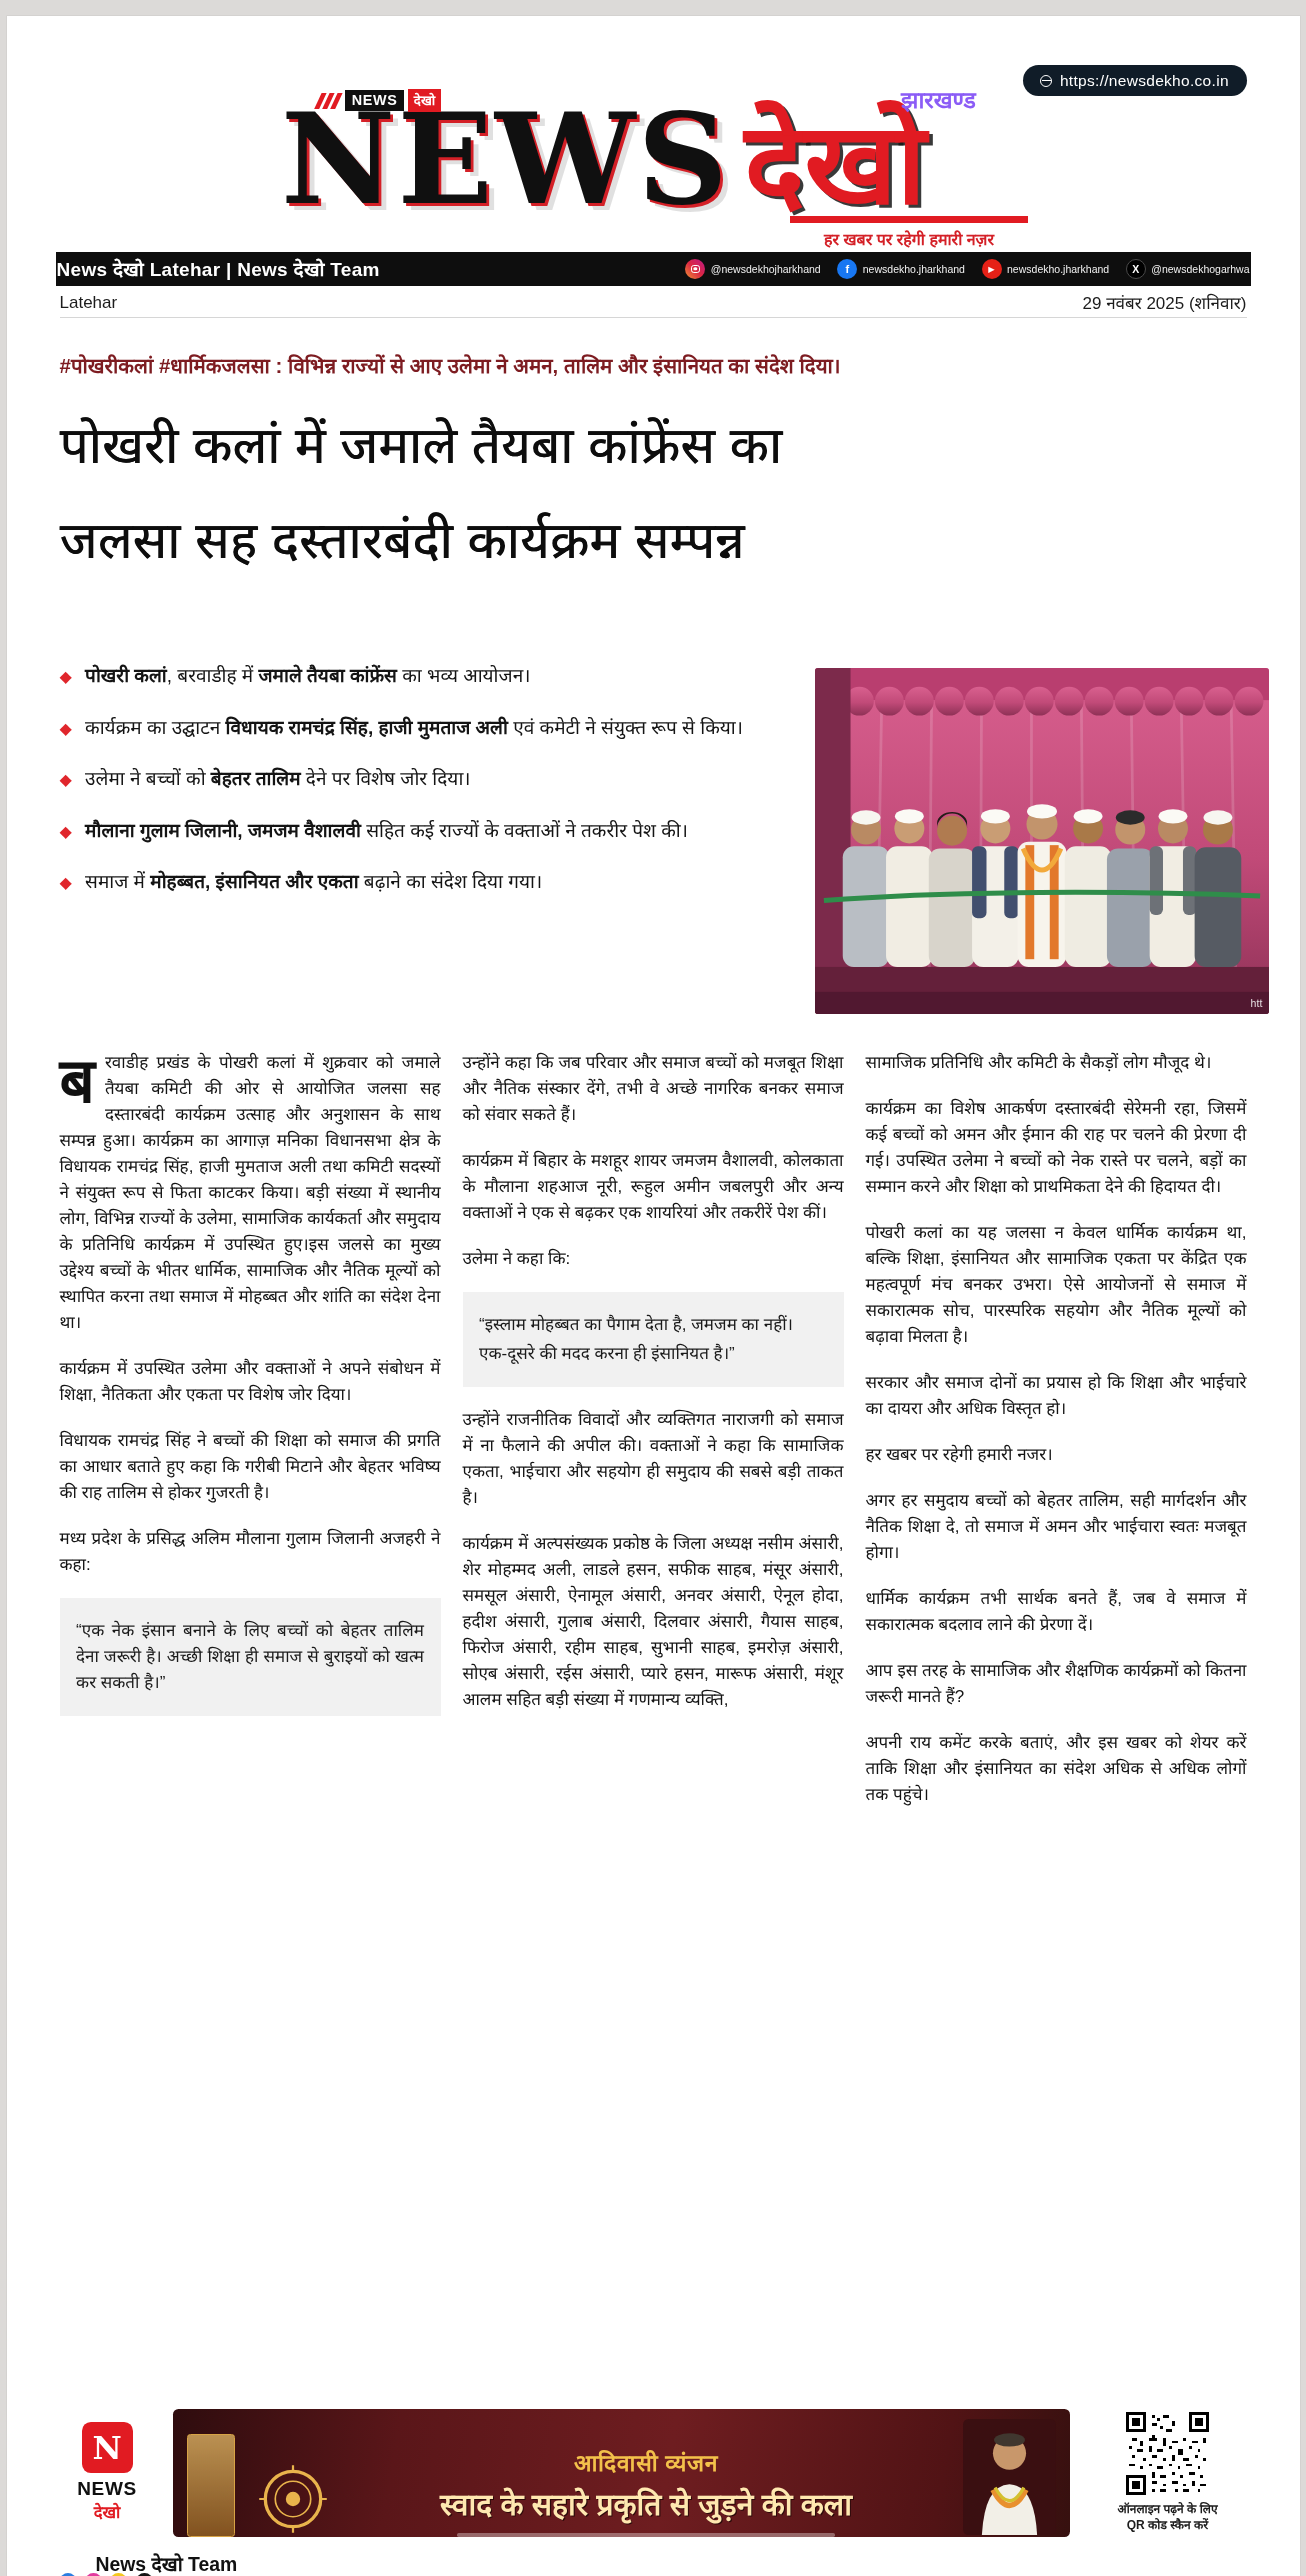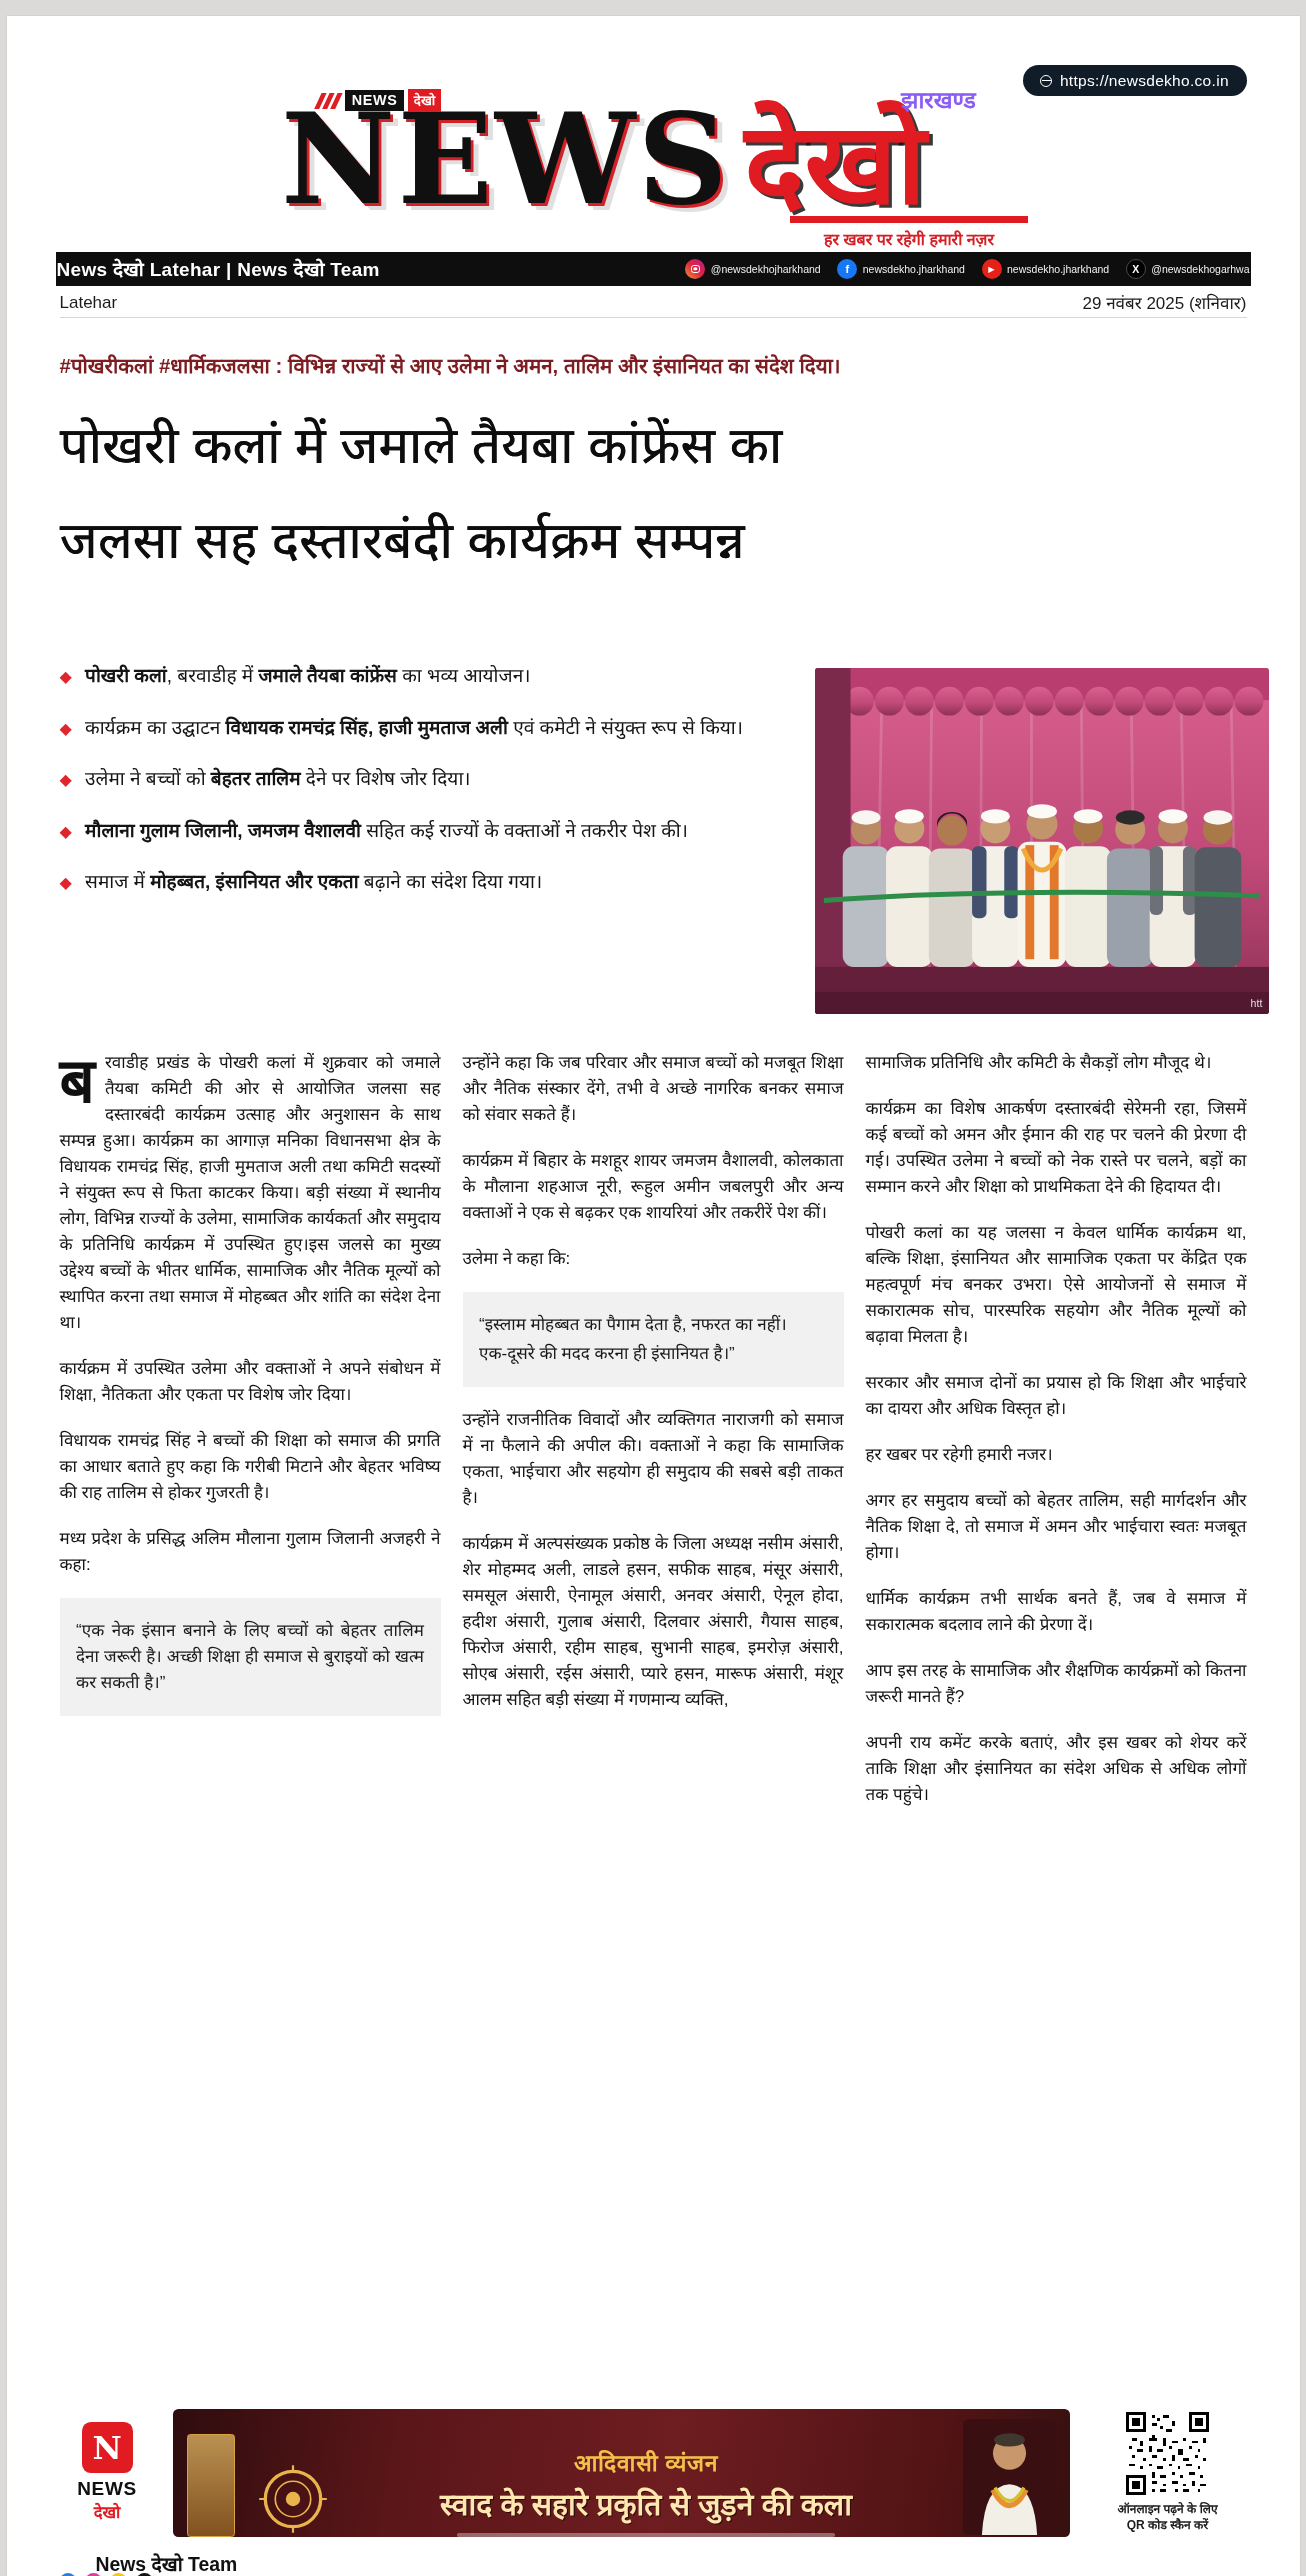--- a/index.html
+++ b/index.html
@@ -277,21 +277,21 @@
       <p class="para">मध्य प्रदेश के प्रसिद्ध अलिम मौलाना गुलाम जिलानी अजहरी ने कहा:</p>
       <div class="quote">
         <p>“एक नेक इंसान बनाने के लिए बच्चों को बेहतर तालिम देना जरूरी है। अच्छी शिक्षा ही समाज से बुराइयों को खत्म कर सकती है।”</p>
       </div>
     </div>
     <div class="col">
       <p class="para">उन्होंने कहा कि जब परिवार और समाज बच्चों को मजबूत शिक्षा और नैतिक संस्कार देंगे, तभी वे अच्छे नागरिक बनकर समाज को संवार सकते हैं।</p>
       <p class="para">कार्यक्रम में बिहार के मशहूर शायर जमजम वैशालवी, कोलकाता के मौलाना शहआज नूरी, रूहुल अमीन जबलपुरी और अन्य वक्ताओं ने एक से बढ़कर एक शायरियां और तकरीरें पेश कीं।</p>
       <p class="para">उलेमा ने कहा कि:</p>
       <div class="quote">
-        <p>“इस्लाम मोहब्बत का पैगाम देता है, नफरत का नहीं।</p>
+        <p>“इस्लाम मोहब्बत का पैगाम देता है, जमजम का नहीं।</p>
         <p>एक-दूसरे की मदद करना ही इंसानियत है।”</p>
       </div>
       <p class="para">उन्होंने राजनीतिक विवादों और व्यक्तिगत नाराजगी को समाज में ना फैलाने की अपील की। वक्ताओं ने कहा कि सामाजिक एकता, भाईचारा और सहयोग ही समुदाय की सबसे बड़ी ताकत है।</p>
       <p class="para">कार्यक्रम में अल्पसंख्यक प्रकोष्ठ के जिला अध्यक्ष नसीम अंसारी, शेर मोहम्मद अली, लाडले हसन, सफीक साहब, मंसूर अंसारी, समसूल अंसारी, ऐनामूल अंसारी, अनवर अंसारी, ऐनूल होदा, हदीश अंसारी, गुलाब अंसारी, दिलवार अंसारी, गैयास साहब, फिरोज अंसारी, रहीम साहब, सुभानी साहब, इमरोज़ अंसारी, सोएब अंसारी, रईस अंसारी, प्यारे हसन, मारूफ अंसारी, मंशूर आलम सहित बड़ी संख्या में गणमान्य व्यक्ति,</p>
     </div>
     <div class="col">
       <p class="para">सामाजिक प्रतिनिधि और कमिटी के सैकड़ों लोग मौजूद थे।</p>
       <p class="para">कार्यक्रम का विशेष आकर्षण दस्तारबंदी सेरेमनी रहा, जिसमें कई बच्चों को अमन और ईमान की राह पर चलने की प्रेरणा दी गई। उपस्थित उलेमा ने बच्चों को नेक रास्ते पर चलने, बड़ों का सम्मान करने और शिक्षा को प्राथमिकता देने की हिदायत दी।</p>
       <p class="para">पोखरी कलां का यह जलसा न केवल धार्मिक कार्यक्रम था, बल्कि शिक्षा, इंसानियत और सामाजिक एकता पर केंद्रित एक महत्वपूर्ण मंच बनकर उभरा। ऐसे आयोजनों से समाज में सकारात्मक सोच, पारस्परिक सहयोग और नैतिक मूल्यों को बढ़ावा मिलता है।</p>
       <p class="para">सरकार और समाज दोनों का प्रयास हो कि शिक्षा और भाईचारे का दायरा और अधिक विस्तृत हो।</p>

